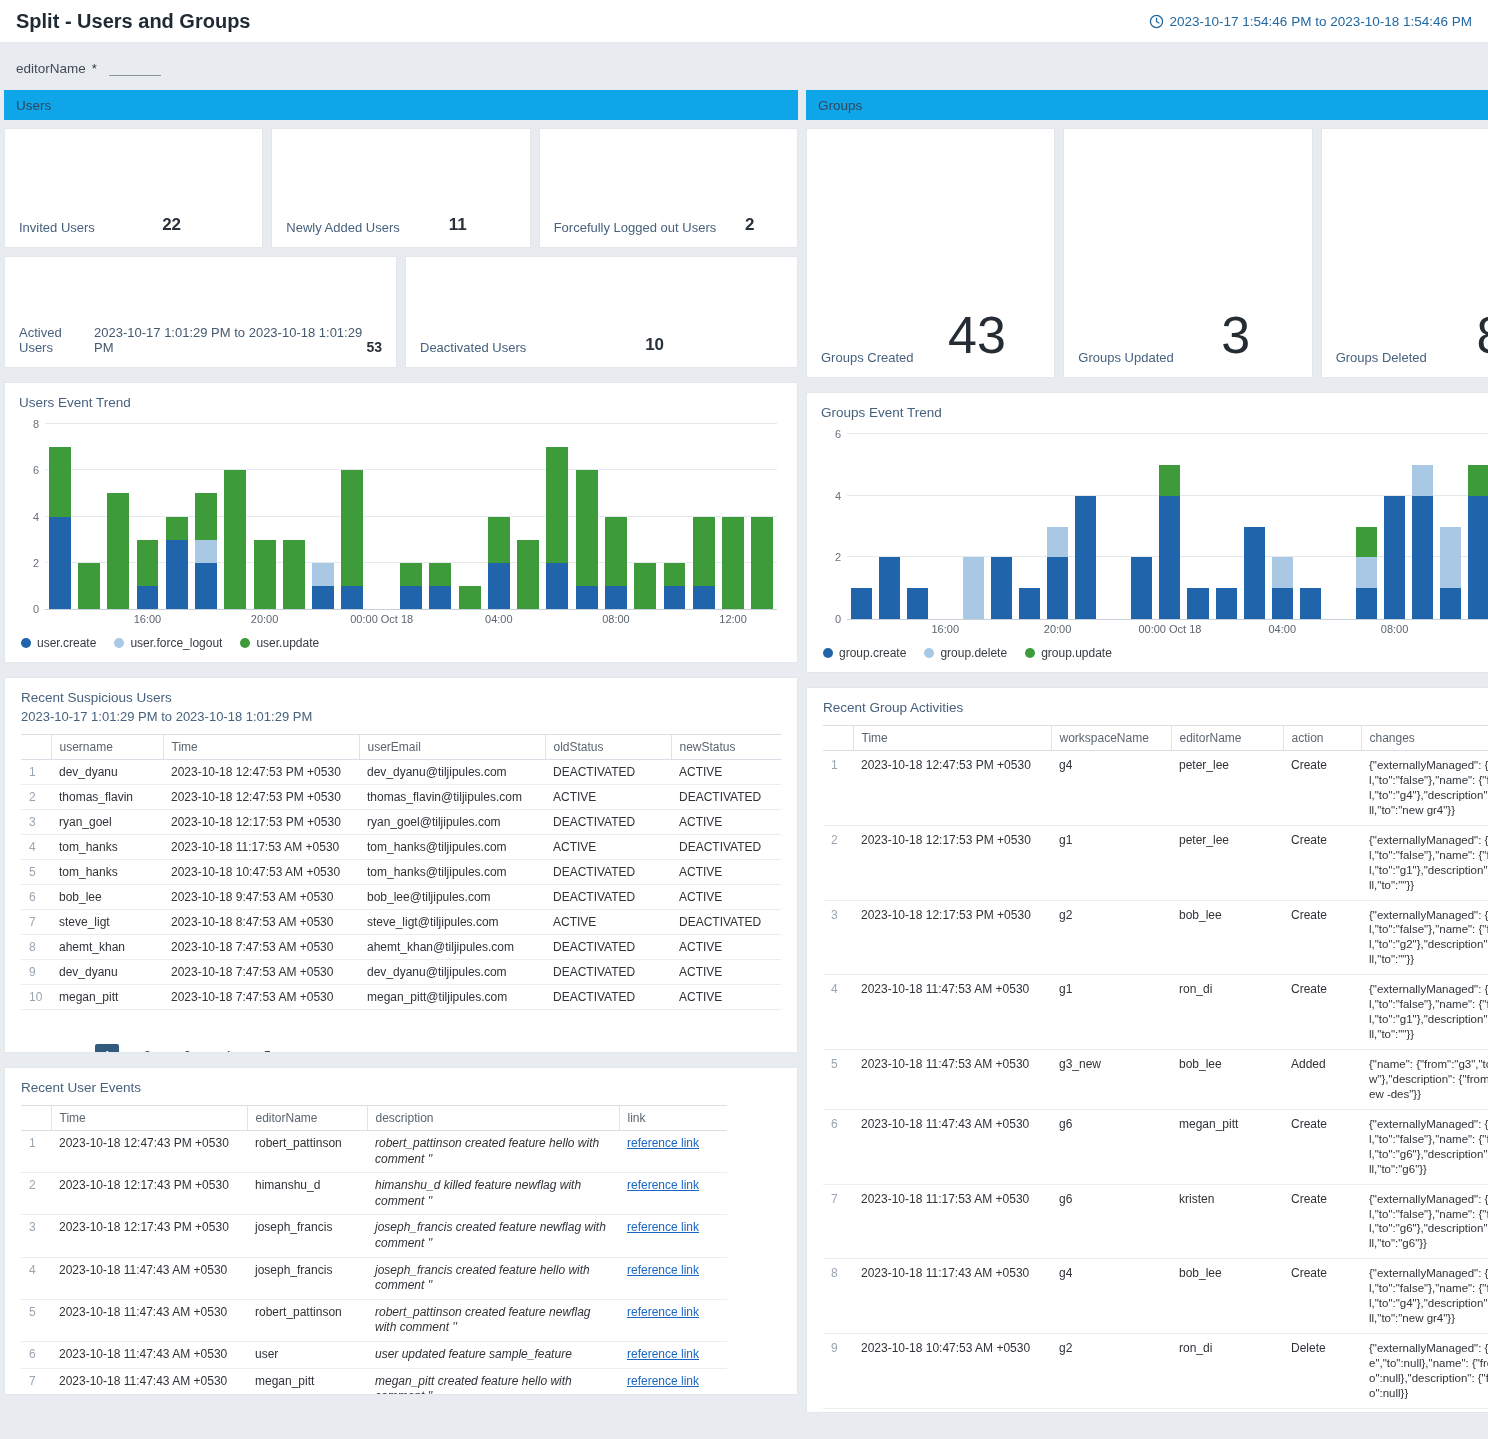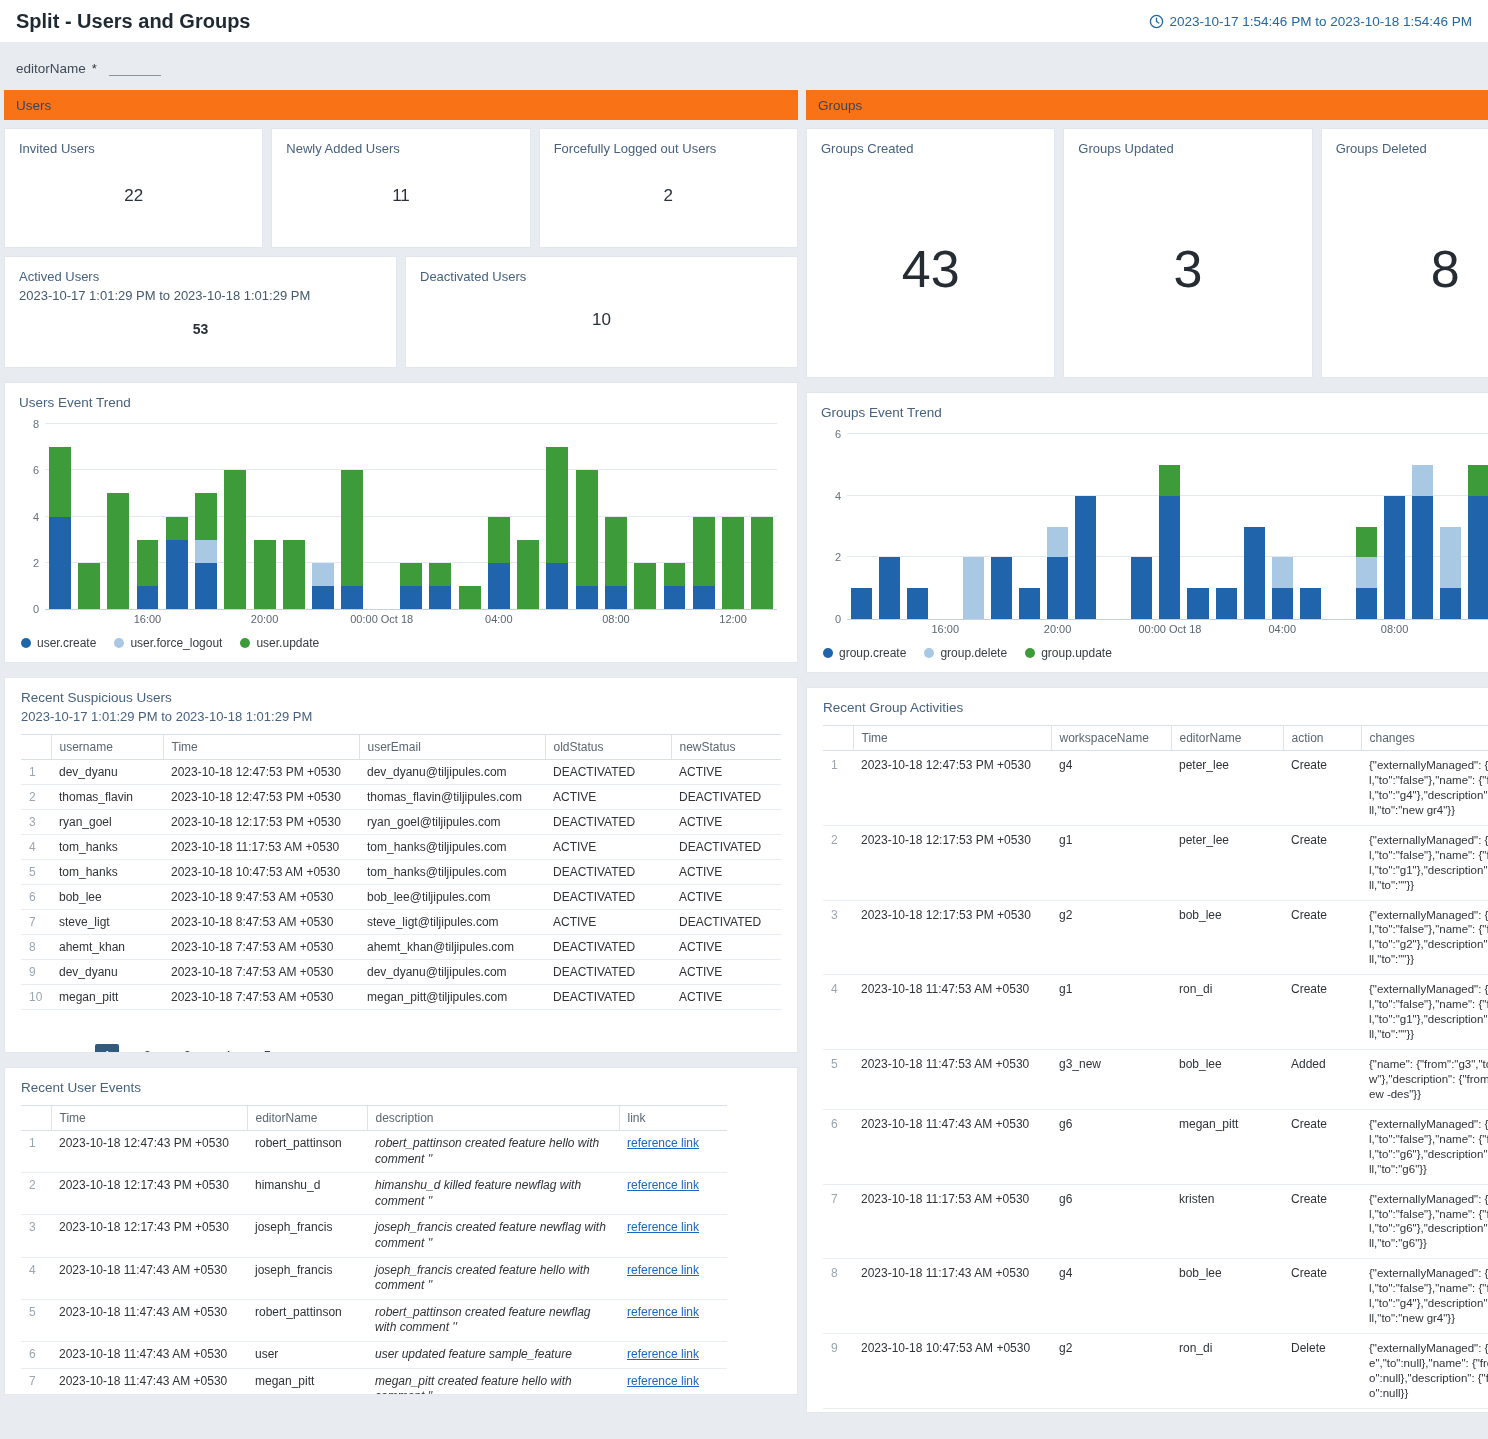--- a/index.html
+++ b/index.html
@@ -14,34 +14,34 @@
   
   .filter-row { padding:16px 16px 14px 16px; display:flex; align-items:flex-end; gap:6px; }
   .filter-label { font-size:13.5px; color:#3f4a56; }
   .filter-req { color:#30363c; font-size:13px; }
   .filter-input { border:none; border-bottom:1px solid #8a93a0; background:transparent; width:52px; height:18px; font-size:13px; margin-left:6px; outline:none; }
 
   
   .cols { display:grid; grid-template-columns:1fr 1fr; gap:8px; padding:0 4px; }
   .col  { display:flex; flex-direction:column; }
 
-  .section-header { background:#f97316; height:30px; display:flex; align-items:center; padding:0 12px; font-size:13.5px; color:#33475b; margin-bottom:8px; }
+  .section-header { background:#0ea5e9; height:30px; display:flex; align-items:center; padding:0 12px; font-size:13.5px; color:#33475b; margin-bottom:8px; }
 
   .card { background:#fff; border:1px solid #e2e7ed; }
   .cards3 { display:grid; grid-template-columns:1fr 1fr 1fr; gap:8px; margin-bottom:8px; }
   .cards2 { display:grid; grid-template-columns:1fr 1fr; gap:8px; }
 
-  .stat-card { padding:12px 14px; display:flex; flex-direction:column; }
+  .stat-card { padding:12px 14px; display:flex; flex-direction:row;align-items:flex-end; }
   .stat-sm { height:120px; }
   .stat-md { height:112px; }
   .stat-lg { height:250px; }
   .card-title { font-size:13px; color:#47617e; }
   .card-subtitle { font-size:13px; color:#45586c; margin-top:4px; }
   .stat-center { flex:1; display:flex; align-items:center; justify-content:center; }
-  .stat-value   { font-size:17px; font-weight:400; color:#28303a; }
+  .stat-value   { font-size:17px; font-weight:700; color:#28303a; }
   .stat-value-sm{ font-size:14px; font-weight:700; color:#28303a; }
   .stat-value-xl{ font-size:52px; font-weight:400; color:#262c33;margin-top:17px; }
 
   
   .chart-panel { margin-top:14px; padding:12px 14px 10px 14px; }
   .panel-title { font-size:13.5px; color:#47617e; }
   .chart { margin-top:14px; }
   .plot { position:relative; height:186px; margin-left:26px; margin-right:6px; border-bottom:1px solid #c8d1d9; }
   .gridline { position:absolute; left:0; right:0; height:1px; background:#e3e9ef; }
   .ylab { position:absolute; left:-28px; width:22px; text-align:right; font-size:11px; color:#67727d; transform:translateY(50%); }

